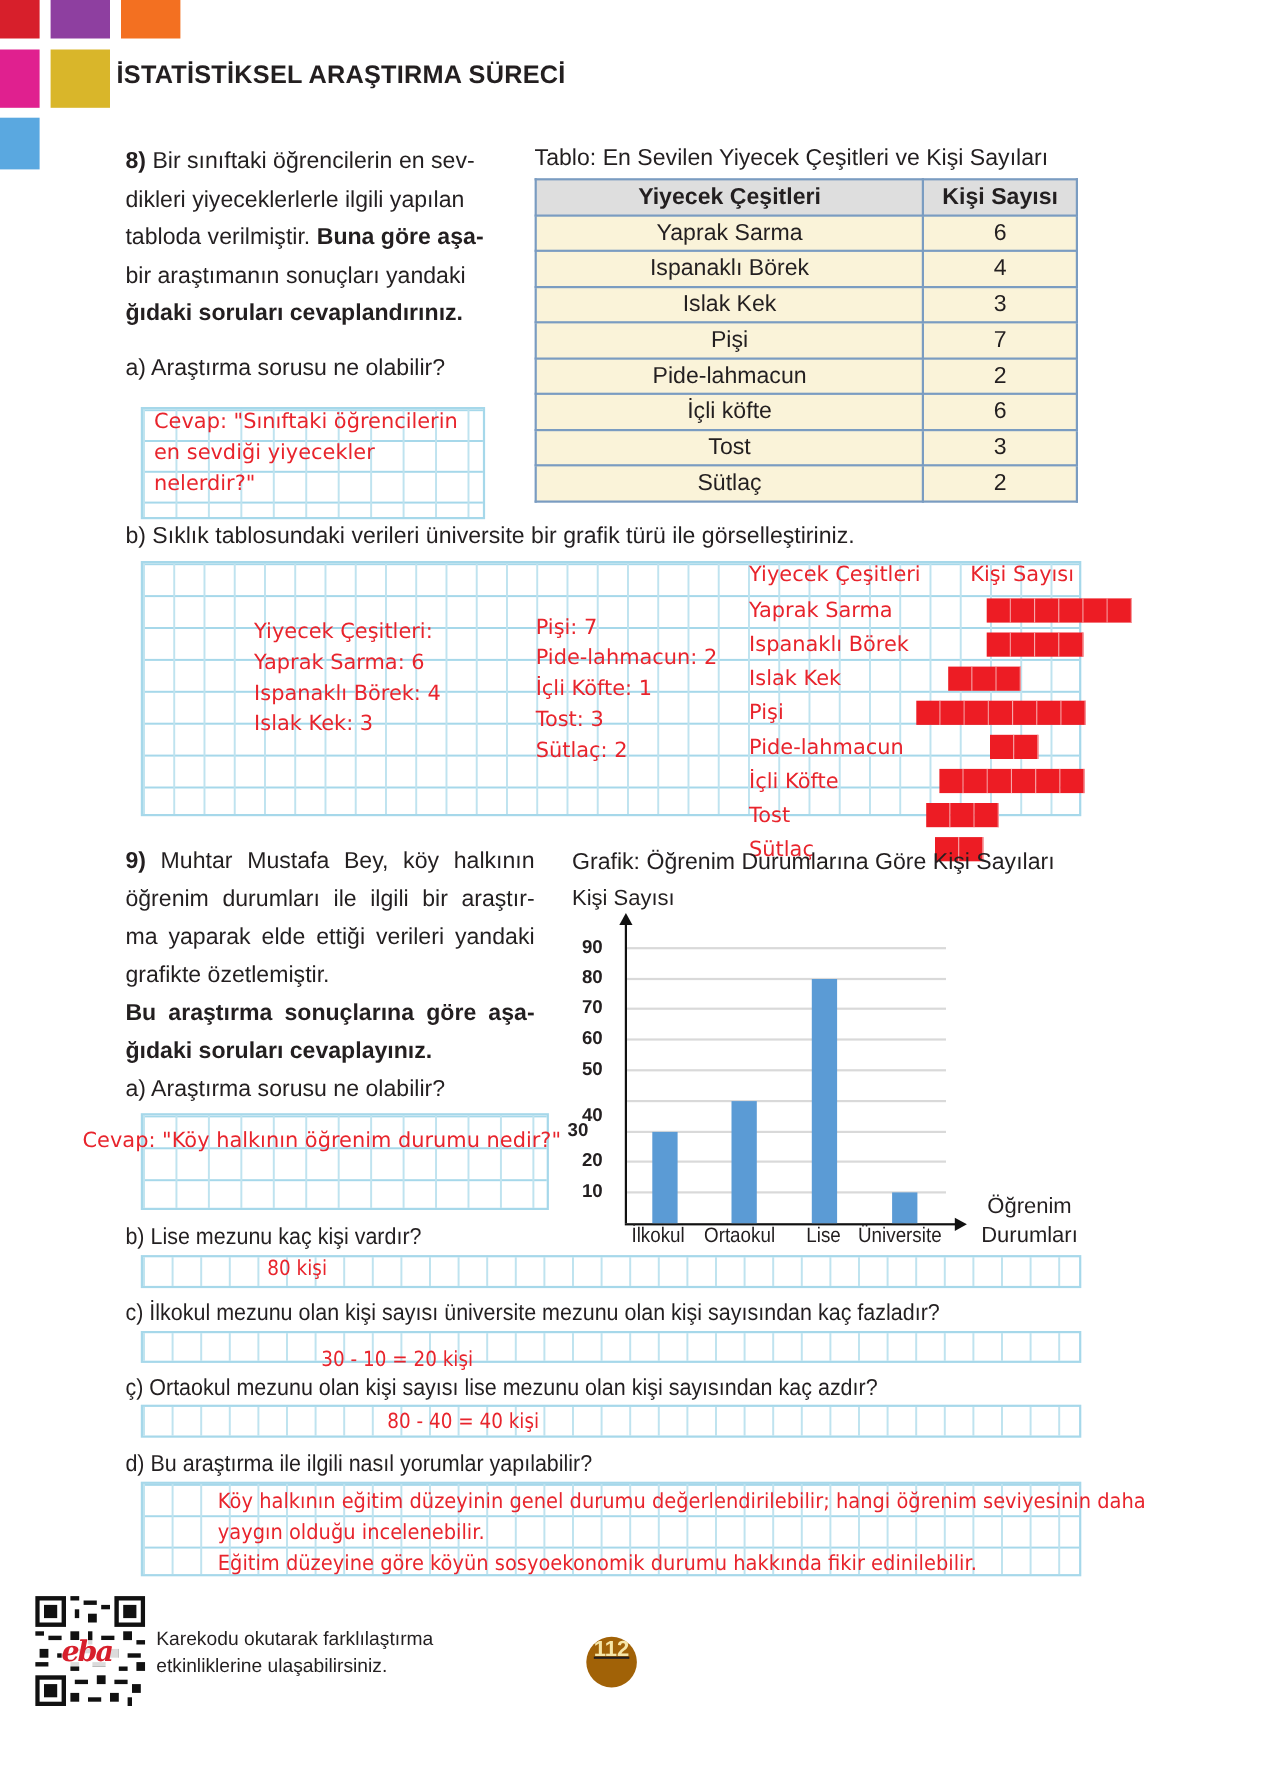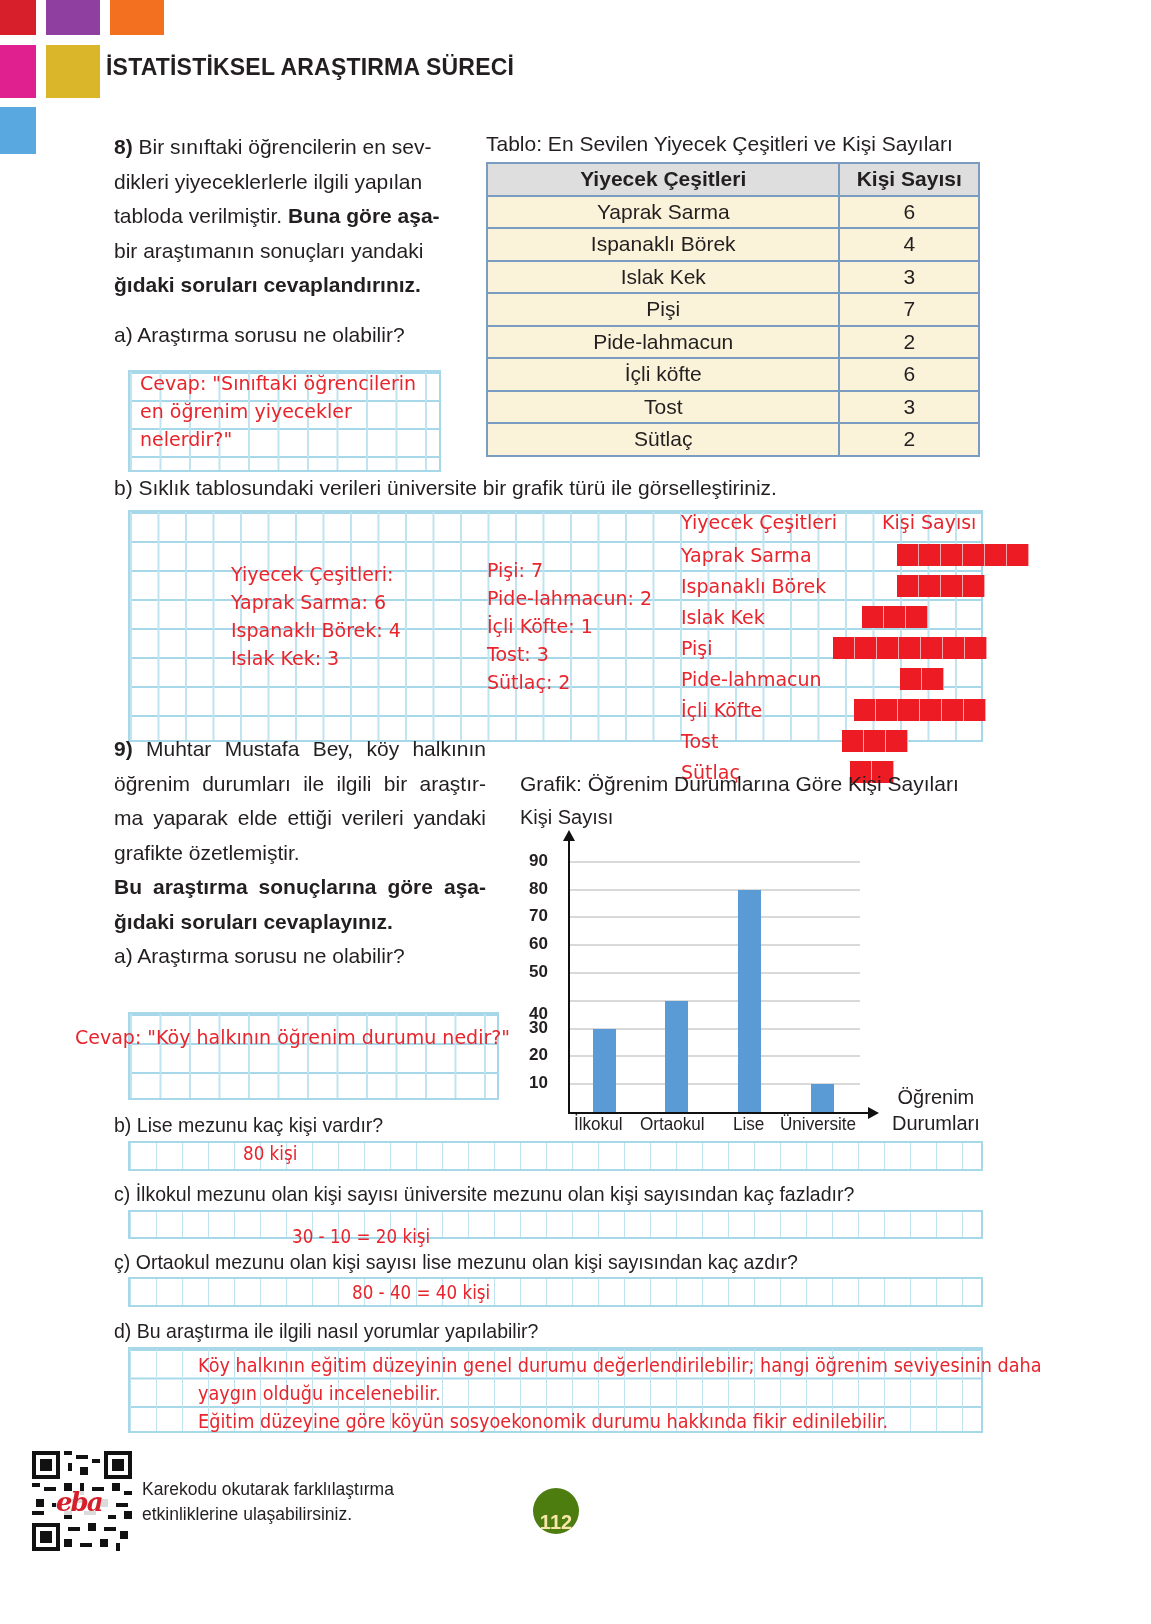--- a/index.html
+++ b/index.html
@@ -41,21 +41,21 @@
   <div>dikleri yiyeceklerlerle ilgili yapılan</div>
   <div><span>tabloda verilmiştir. </span><b>Buna göre aşa-</b></div>
   <div>bir araştımanın sonuçları yandaki</div>
   <div><b>ğıdaki soruları cevaplandırınız.</b></div>
 </div>
 <div class="abs q" style="left:114px;top:318px;">a) Araştırma sorusu ne olabilir?</div>
 
 <div class="grid" style="left:128px;top:370px;width:313px;height:102px;background-size:29.5px 28px;"></div>
 <div class="abs red" style="left:140px;top:369px;font-size:19px;line-height:28px;">
   <div>Cevap: "Sınıftaki öğrencilerin</div>
-  <div>en öğrenim yiyecekler</div>
+  <div>en sevdiği yiyecekler</div>
   <div>nelerdir?"</div>
 </div>
 
 <div class="abs" style="left:486px;top:132px;font-size:21px;">Tablo: En Sevilen Yiyecek Çeşitleri ve Kişi Sayıları</div>
 <table class="tbl">
   <colgroup>
       <col style="width:354px">
       <col style="width:140px">
     </colgroup>
   <tbody>
@@ -172,42 +172,42 @@
       <span class="bar-unit"></span>
       <span class="bar-unit"></span>
       <span class="bar-unit"></span>
     </div>
     <div class="hrow" style="left: 850px; top: 761px;">
       <span class="bar-unit"></span>
       <span class="bar-unit"></span>
     </div>
   </div>
 
-<div class="abs q" style="left:114px;top:732px;width:372px;text-align:justify;">
+<div class="abs q" style="left:114px;top:766px;width:372px;text-align:justify;">
   <div style="text-align-last:justify;"><b>9)</b> <span>Muhtar Mustafa Bey, köy halkının</span></div>
   <div style="text-align-last:justify;">öğrenim durumları ile ilgili bir araştır-</div>
   <div style="text-align-last:justify;">ma yaparak elde ettiği verileri yandaki</div>
   <div>grafikte özetlemiştir.</div>
   <div style="text-align-last:justify;"><b>Bu araştırma sonuçlarına göre aşa-</b></div>
   <div><b>ğıdaki  soruları cevaplayınız.</b></div>
   <div>a) Araştırma sorusu ne olabilir?</div>
 </div>
 
 <div class="grid" style="left:128px;top:1012px;width:371px;height:88px;background-size:29.5px 29px;"></div>
 <div class="abs red" style="left:75px;top:1026px;font-size:19px;">Cevap: "Köy halkının öğrenim durumu nedir?"</div>
 
 <div class="abs" style="left:520px;top:772px;font-size:21px;">Grafik: Öğrenim Durumlarına Göre Kişi Sayıları</div>
 <div class="abs" style="left:520px;top:806px;font-size:20px;">Kişi Sayısı</div>
 <div id="vchart">
     <div class="gline" style="left: 570px; top: 1083.2px; width: 290px;"></div>
     <div class="ytick" style="left: 529px; top: 1073.2px;">10</div>
     <div class="gline" style="left: 570px; top: 1055.4px; width: 290px;"></div>
     <div class="ytick" style="left: 529px; top: 1045.4px;">20</div>
     <div class="gline" style="left: 570px; top: 1027.6px; width: 290px;"></div>
-    <div class="ytick" style="left: 529px; top: 1017.6px;">30</div>
+    <div class="ytick" style="left: 516px; top: 1017.6px;">30</div>
     <div class="gline" style="left: 570px; top: 999.8px; width: 290px;"></div>
     <div class="ytick" style="left: 529px; top: 1004px;">40</div>
     <div class="gline" style="left: 570px; top: 972px; width: 290px;"></div>
     <div class="ytick" style="left: 529px; top: 962px;">50</div>
     <div class="gline" style="left: 570px; top: 944.2px; width: 290px;"></div>
     <div class="ytick" style="left: 529px; top: 934.2px;">60</div>
     <div class="gline" style="left: 570px; top: 916.4px; width: 290px;"></div>
     <div class="ytick" style="left: 529px; top: 906.4px;">70</div>
     <div class="gline" style="left: 570px; top: 888.6px; width: 290px;"></div>
     <div class="ytick" style="left: 529px; top: 878.6px;">80</div>
@@ -296,15 +296,15 @@
         <rect x="21" y="23" width="1" height="2"></rect>
     </g>
     <rect x="6" y="10" width="13" height="6" fill="#fff" opacity="0.85"></rect>
   </svg>
   <div class="abs" style="left:24px;top:36px;font-family:'DejaVu Serif',serif;font-style:italic;font-weight:bold;color:#d71f2b;font-size:26px;letter-spacing:-2px;">eba</div>
 </div>
 <div class="abs" style="left:142px;top:1477px;font-size:17.5px;line-height:25px;">
   <div>Karekodu okutarak farklılaştırma</div>
   <div>etkinliklerine ulaşabilirsiniz.</div>
 </div>
-<div class="abs" style="left:533px;top:1488px;width:46px;height:46px;border-radius:50%;background:#4d7c0f;display:flex;align-items:flex-end;justify-content:center;">
+<div class="abs" style="left:533px;top:1488px;width:46px;height:46px;border-radius:50%;background:#a16207;display:flex;align-items:flex-start;justify-content:center;text-decoration:underline;">
   <span style="color:#f6e6a8;font-weight:bold;font-size:20px;">112</span>
 </div>
 
 </body></html>

